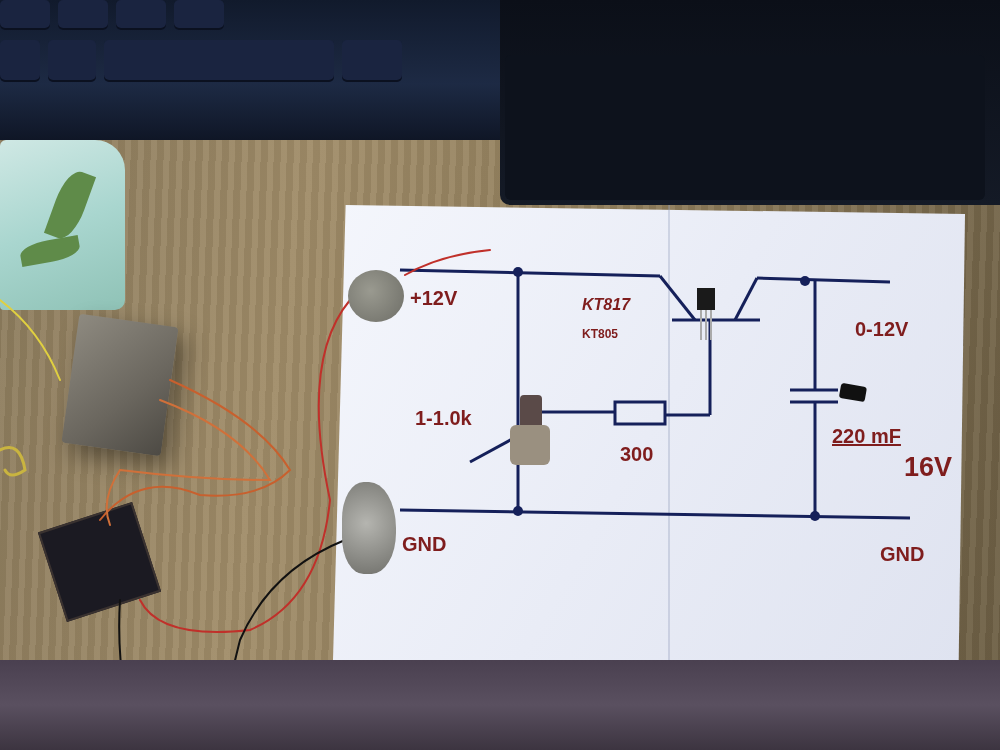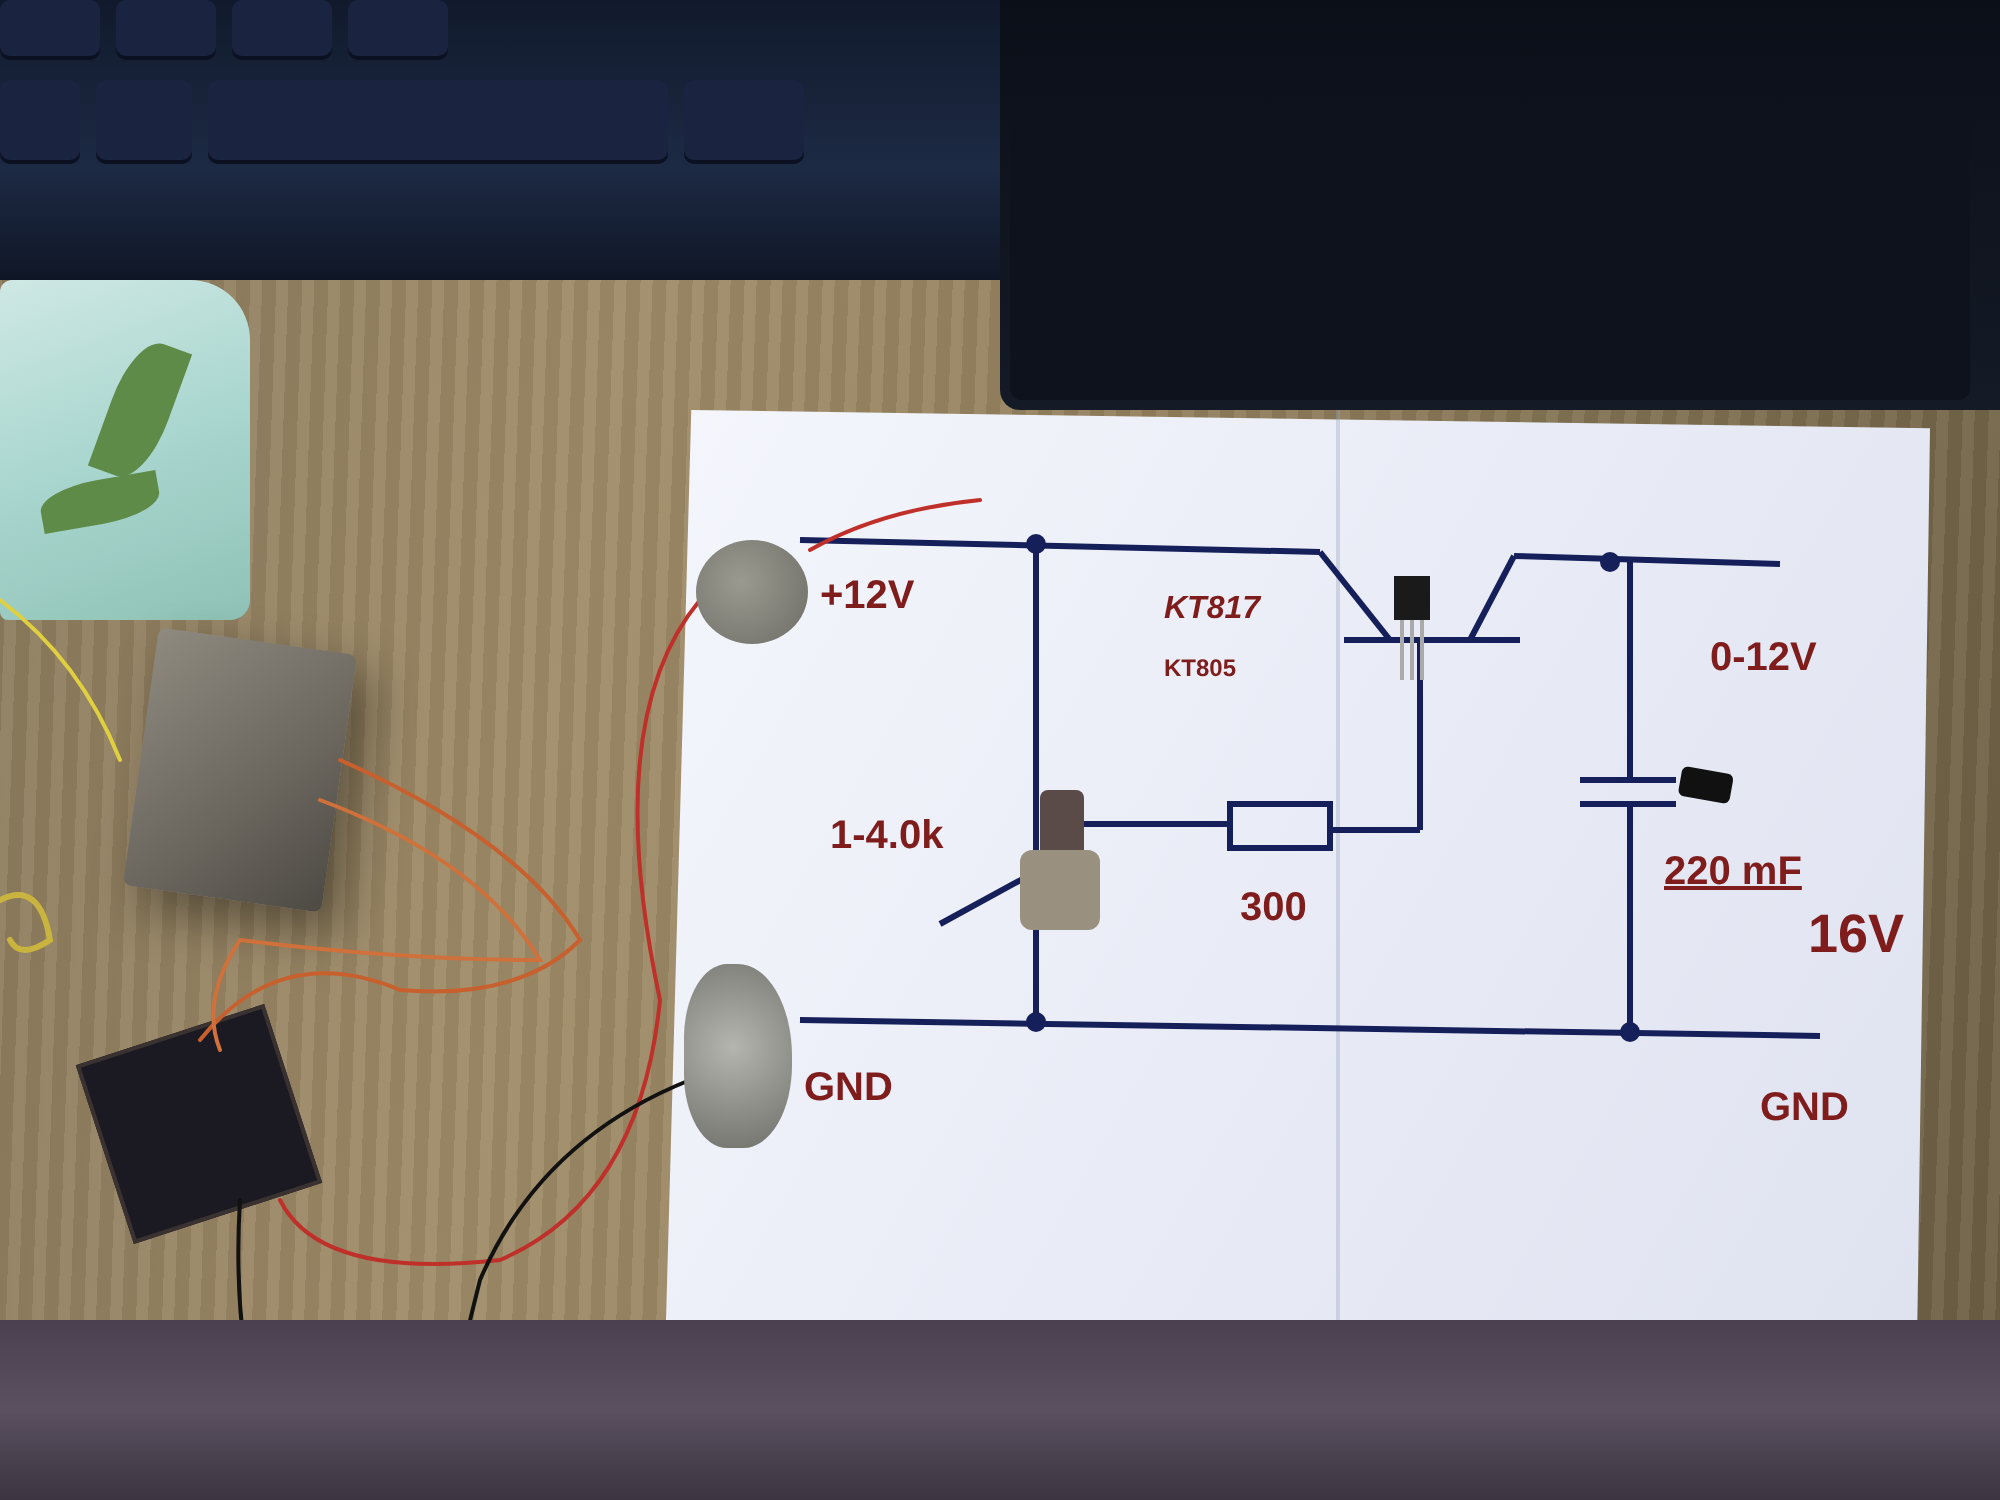--- a/index.html
+++ b/index.html
@@ -116,21 +116,21 @@
       <rect x="840" y="385" width="26" height="15" rx="3" fill="#111" transform="rotate(10 853 392)"></rect>
     </g>
   </svg>
 
   <div class="rock1"></div>
   <div class="rock2"></div>
 
   <div class="label" style="left:410px;top:287px;font-size:20px;">+12V</div>
   <div class="label" style="left:582px;top:296px;font-size:16px;font-style:italic;">KT817</div>
   <div class="label" style="left:582px;top:327px;font-size:12px;text-align:right;">KT805</div>
-  <div class="label" style="left:415px;top:407px;font-size:20px;">1-4.0k</div>
+  <div class="label" style="left:415px;top:407px;font-size:20px;">1-1.0k</div>
   <div class="label" style="left:620px;top:443px;font-size:20px;">300</div>
   <div class="label" style="left:855px;top:298px;font-size:20px;margin-top:20px;">0-12V</div>
   <div class="label" style="left:832px;top:425px;font-size:20px;text-decoration:underline;">220 mF</div>
   <div class="label" style="left:904px;top:452px;font-size:27px;">16V</div>
   <div class="label" style="left:402px;top:533px;font-size:20px;">GND</div>
   <div class="label" style="left:880px;top:543px;font-size:20px;">GND</div>
 
   <div class="bottom-strip"></div>
 </div>
 

